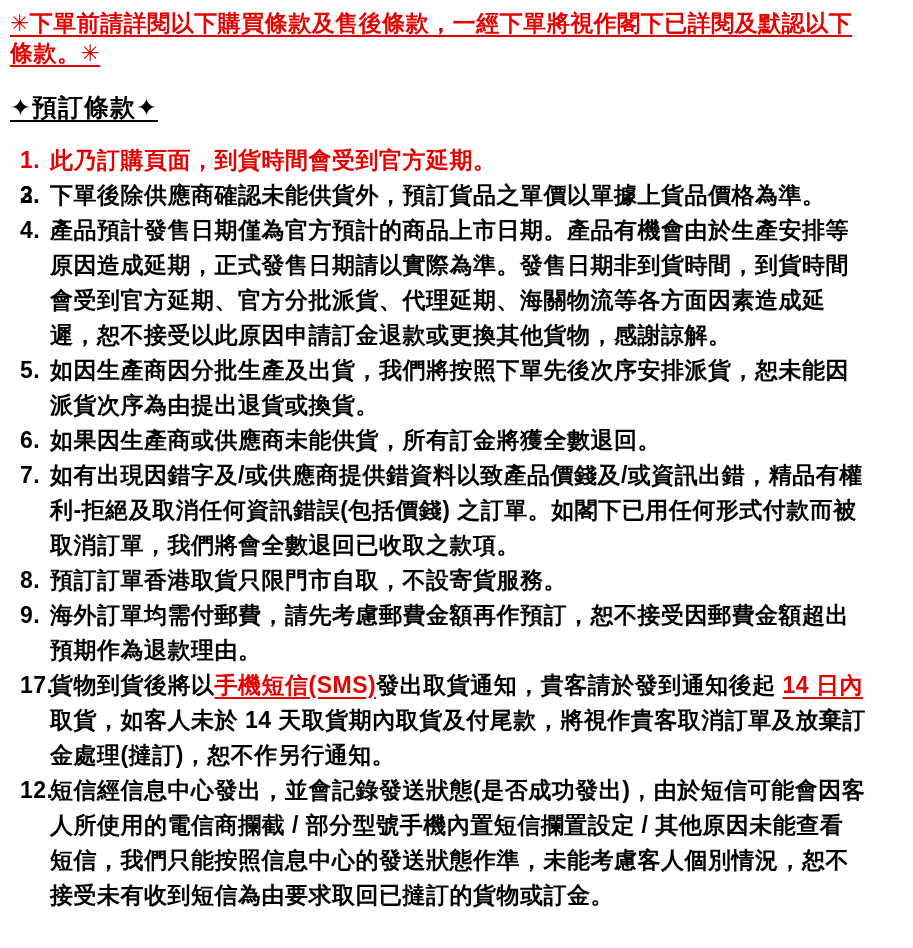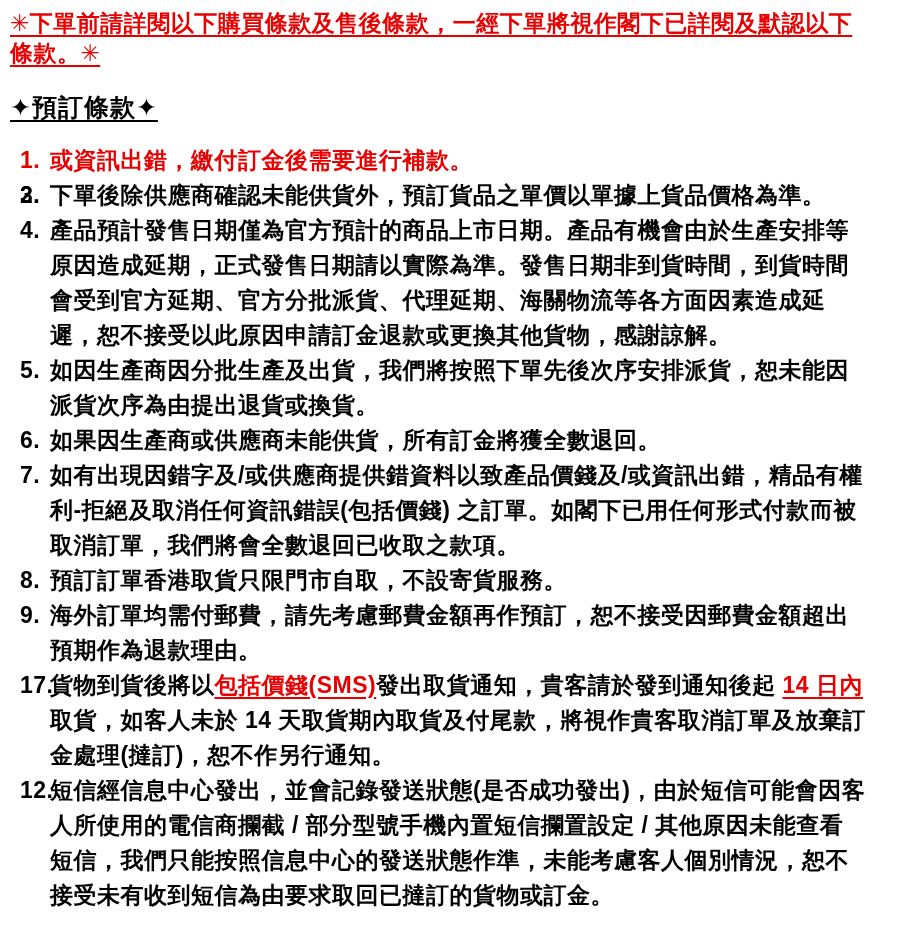--- a/index.html
+++ b/index.html
@@ -64,25 +64,25 @@
 </style>
 </head>
 <body>
 
 <div class="page">
   <div class="notice-header">✳下單前請詳閱以下購買條款及售後條款，一經下單將視作閣下已詳閱及默認以下條款。✳</div>
 
   <div class="section-title">✦預訂條款✦</div>
 
   <div class="terms-list">
-      <div class="term-item red"><span class="term-number">1.</span><span><span class="seg-red">或資訊出錯，繳付訂金後需要進行補款。</span></span></div>
+      <div class="term-item red"><span class="term-number">1.</span><span><span class="seg-red">此乃訂購頁面，到貨時間會受到官方延期。</span></span></div>
       <div class="term-item"><span class="term-number">2.</span></div>
       <div class="term-item"><span class="term-number">3.</span><span><span class="seg-normal">下單後除供應商確認未能供貨外，預訂貨品之單價以單據上貨品價格為準。</span></span></div>
       <div class="term-item"><span class="term-number">4.</span><span><span class="seg-normal">產品預計發售日期僅為官方預計的商品上市日期。產品有機會由於生產安排等原因造成延期，正式發售日期請以實際為準。發售日期非到貨時間，到貨時間會受到官方延期、官方分批派貨、代理延期、海關物流等各方面因素造成延遲，恕不接受以此原因申請訂金退款或更換其他貨物，感謝諒解。</span></span></div>
       <div class="term-item"><span class="term-number">5.</span><span><span class="seg-normal">如因生產商因分批生產及出貨，我們將按照下單先後次序安排派貨，恕未能因派貨次序為由提出退貨或換貨。</span></span></div>
       <div class="term-item"><span class="term-number">6.</span><span><span class="seg-normal">如果因生產商或供應商未能供貨，所有訂金將獲全數退回。</span></span></div>
       <div class="term-item"><span class="term-number">7.</span><span><span class="seg-normal">如有出現因錯字及/或供應商提供錯資料以致產品價錢及/或資訊出錯，精品有權利-拒絕及取消任何資訊錯誤(包括價錢) 之訂單。如閣下已用任何形式付款而被取消訂單，我們將會全數退回已收取之款項。</span></span></div>
       <div class="term-item"><span class="term-number">8.</span><span><span class="seg-normal">預訂訂單香港取貨只限門市自取，不設寄貨服務。</span></span></div>
       <div class="term-item"><span class="term-number">9.</span><span><span class="seg-normal">海外訂單均需付郵費，請先考慮郵費金額再作預訂，恕不接受因郵費金額超出預期作為退款理由。</span></span></div>
-      <div class="term-item"><span class="term-number">17.</span><span><span class="seg-normal">貨物到貨後將以</span><span class="seg-red-underline">包括價錢(SMS)</span><span class="seg-normal">發出取貨通知，貴客請於發到通知後起 </span><span class="seg-red-underline">14 日內</span><span class="seg-normal">取貨，如客人未於 14 天取貨期內取貨及付尾款，將視作貴客取消訂單及放棄訂金處理(撻訂)，恕不作另行通知。</span></span></div>
+      <div class="term-item"><span class="term-number">17.</span><span><span class="seg-normal">貨物到貨後將以</span><span class="seg-red-underline">手機短信(SMS)</span><span class="seg-normal">發出取貨通知，貴客請於發到通知後起 </span><span class="seg-red-underline">14 日內</span><span class="seg-normal">取貨，如客人未於 14 天取貨期內取貨及付尾款，將視作貴客取消訂單及放棄訂金處理(撻訂)，恕不作另行通知。</span></span></div>
       <div class="term-item"><span class="term-number">12.</span><span><span class="seg-normal">短信經信息中心發出，並會記錄發送狀態(是否成功發出)，由於短信可能會因客人所使用的電信商攔截 / 部分型號手機內置短信攔置設定 / 其他原因未能查看短信，我們只能按照信息中心的發送狀態作準，未能考慮客人個別情況，恕不接受未有收到短信為由要求取回已撻訂的貨物或訂金。</span></span></div>
     </div>
 </div>
 
 </body></html>

